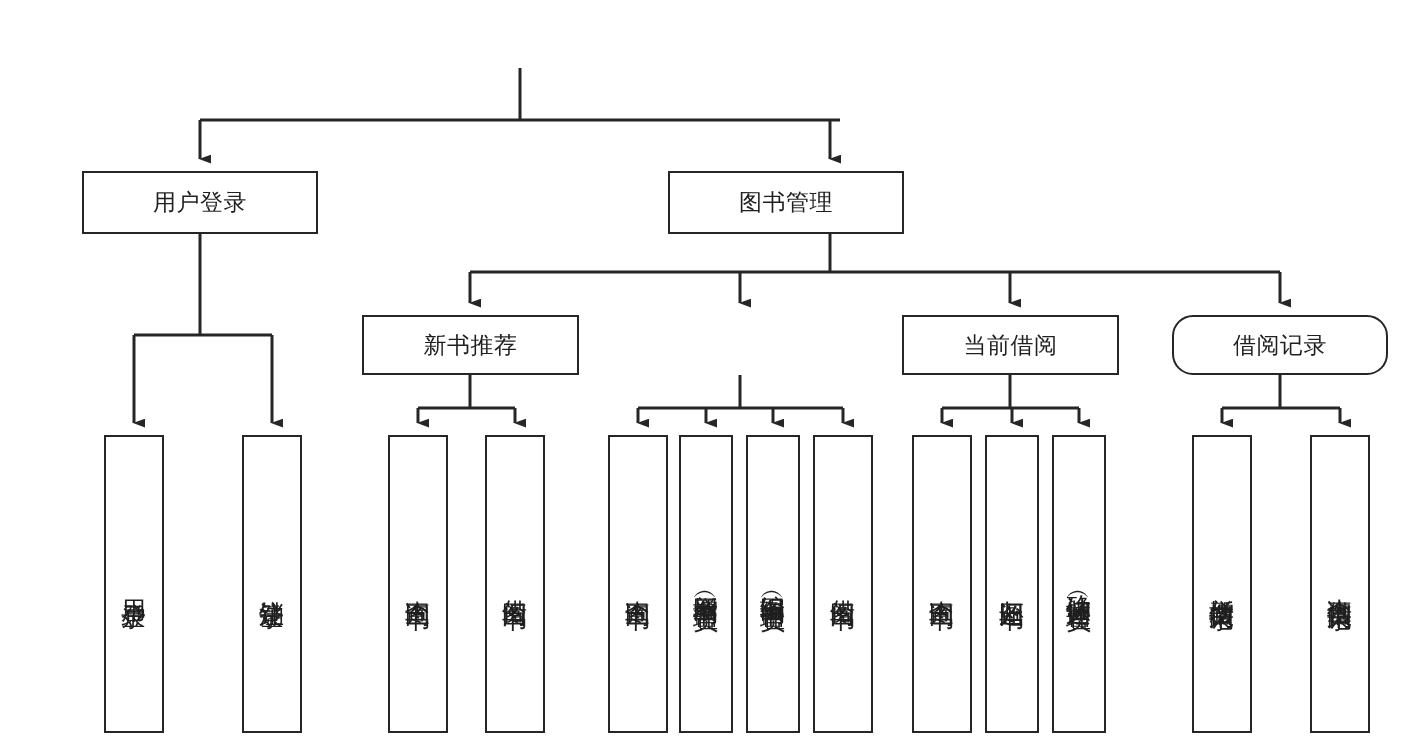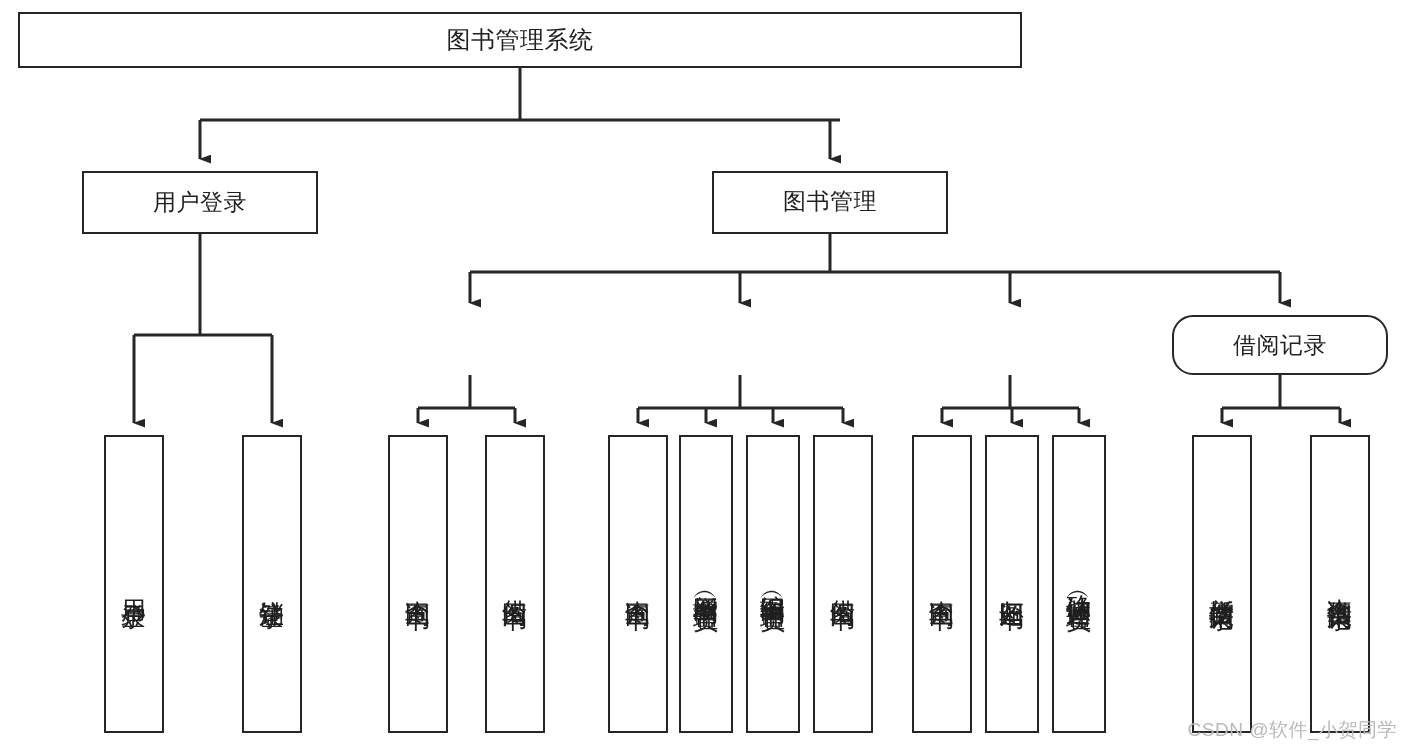--- a/index.html
+++ b/index.html
@@ -112,31 +112,34 @@
       <path d="M1012,408 L1012,423" marker-end="url(#arw)"></path>
       <path d="M1079,408 L1079,423" marker-end="url(#arw)"></path>
 
       <path d="M1280,375 L1280,408"></path>
       <path d="M1222,408 L1340,408"></path>
       <path d="M1222,408 L1222,423" marker-end="url(#arw)"></path>
       <path d="M1340,408 L1340,423" marker-end="url(#arw)"></path>
     </g>
   </svg>
 
-  <div class="node root" id="n-root" style="left: 18px; top: 12px; width: 1004px; height: 56px;">
-    <span class="node-label">图书管理系统</span>
-  </div>
 
   <div class="node" id="n-l2-0" style="left: 82px; top: 171px; width: 236px; height: 63px;">
     <span class="node-label">用户登录</span>
   </div>
-  <div class="node" id="n-l2-1" style="left: 712px; top: 171px; width: 236px; height: 63px; font-family: Liberation Serif, serif;">
+  <div class="node" id="n-l2-1" style="left: 668px; top: 171px; width: 236px; height: 63px;">
     <span class="node-label">图书管理</span>
   </div>
 
+  <div class="node" id="n-l3-0" style="left: 362px; top: 315px; width: 217px; height: 60px;">
+    <span class="node-label">新书推荐</span>
+  </div>
+  <div class="node" id="n-l3-2" style="left: 902px; top: 315px; width: 217px; height: 60px;">
+    <span class="node-label">当前借阅</span>
+  </div>
   <div class="node" id="n-l3-3" style="left: 1172px; top: 315px; width: 216px; height: 60px; border-radius: 21px;">
     <span class="node-label">借阅记录</span>
   </div>
 
   <div class="node leaf" id="n-lf-0" style="left: 104px; top: 435px; width: 60px; height: 298px;">
     <span class="node-label">用户登录</span>
   </div>
   <div class="node leaf" id="n-lf-1" style="left: 242px; top: 435px; width: 60px; height: 298px;">
     <span class="node-label">注销登录</span>
   </div>
@@ -167,14 +170,13 @@
   <div class="node leaf" id="n-lf-10" style="left: 1052px; top: 435px; width: 54px; height: 298px;">
     <span class="node-label">确认归还（管理员）</span>
   </div>
   <div class="node leaf" id="n-lf-11" style="left: 1192px; top: 435px; width: 60px; height: 298px;">
     <span class="node-label">新增借阅记录</span>
   </div>
   <div class="node leaf" id="n-lf-12" style="left: 1310px; top: 435px; width: 60px; height: 298px;">
     <span class="node-label">查询借阅记录</span>
   </div>
 
-  <div class="watermark">CSDN @软件_小贺同学</div>
 </div>
 
 </body></html>

